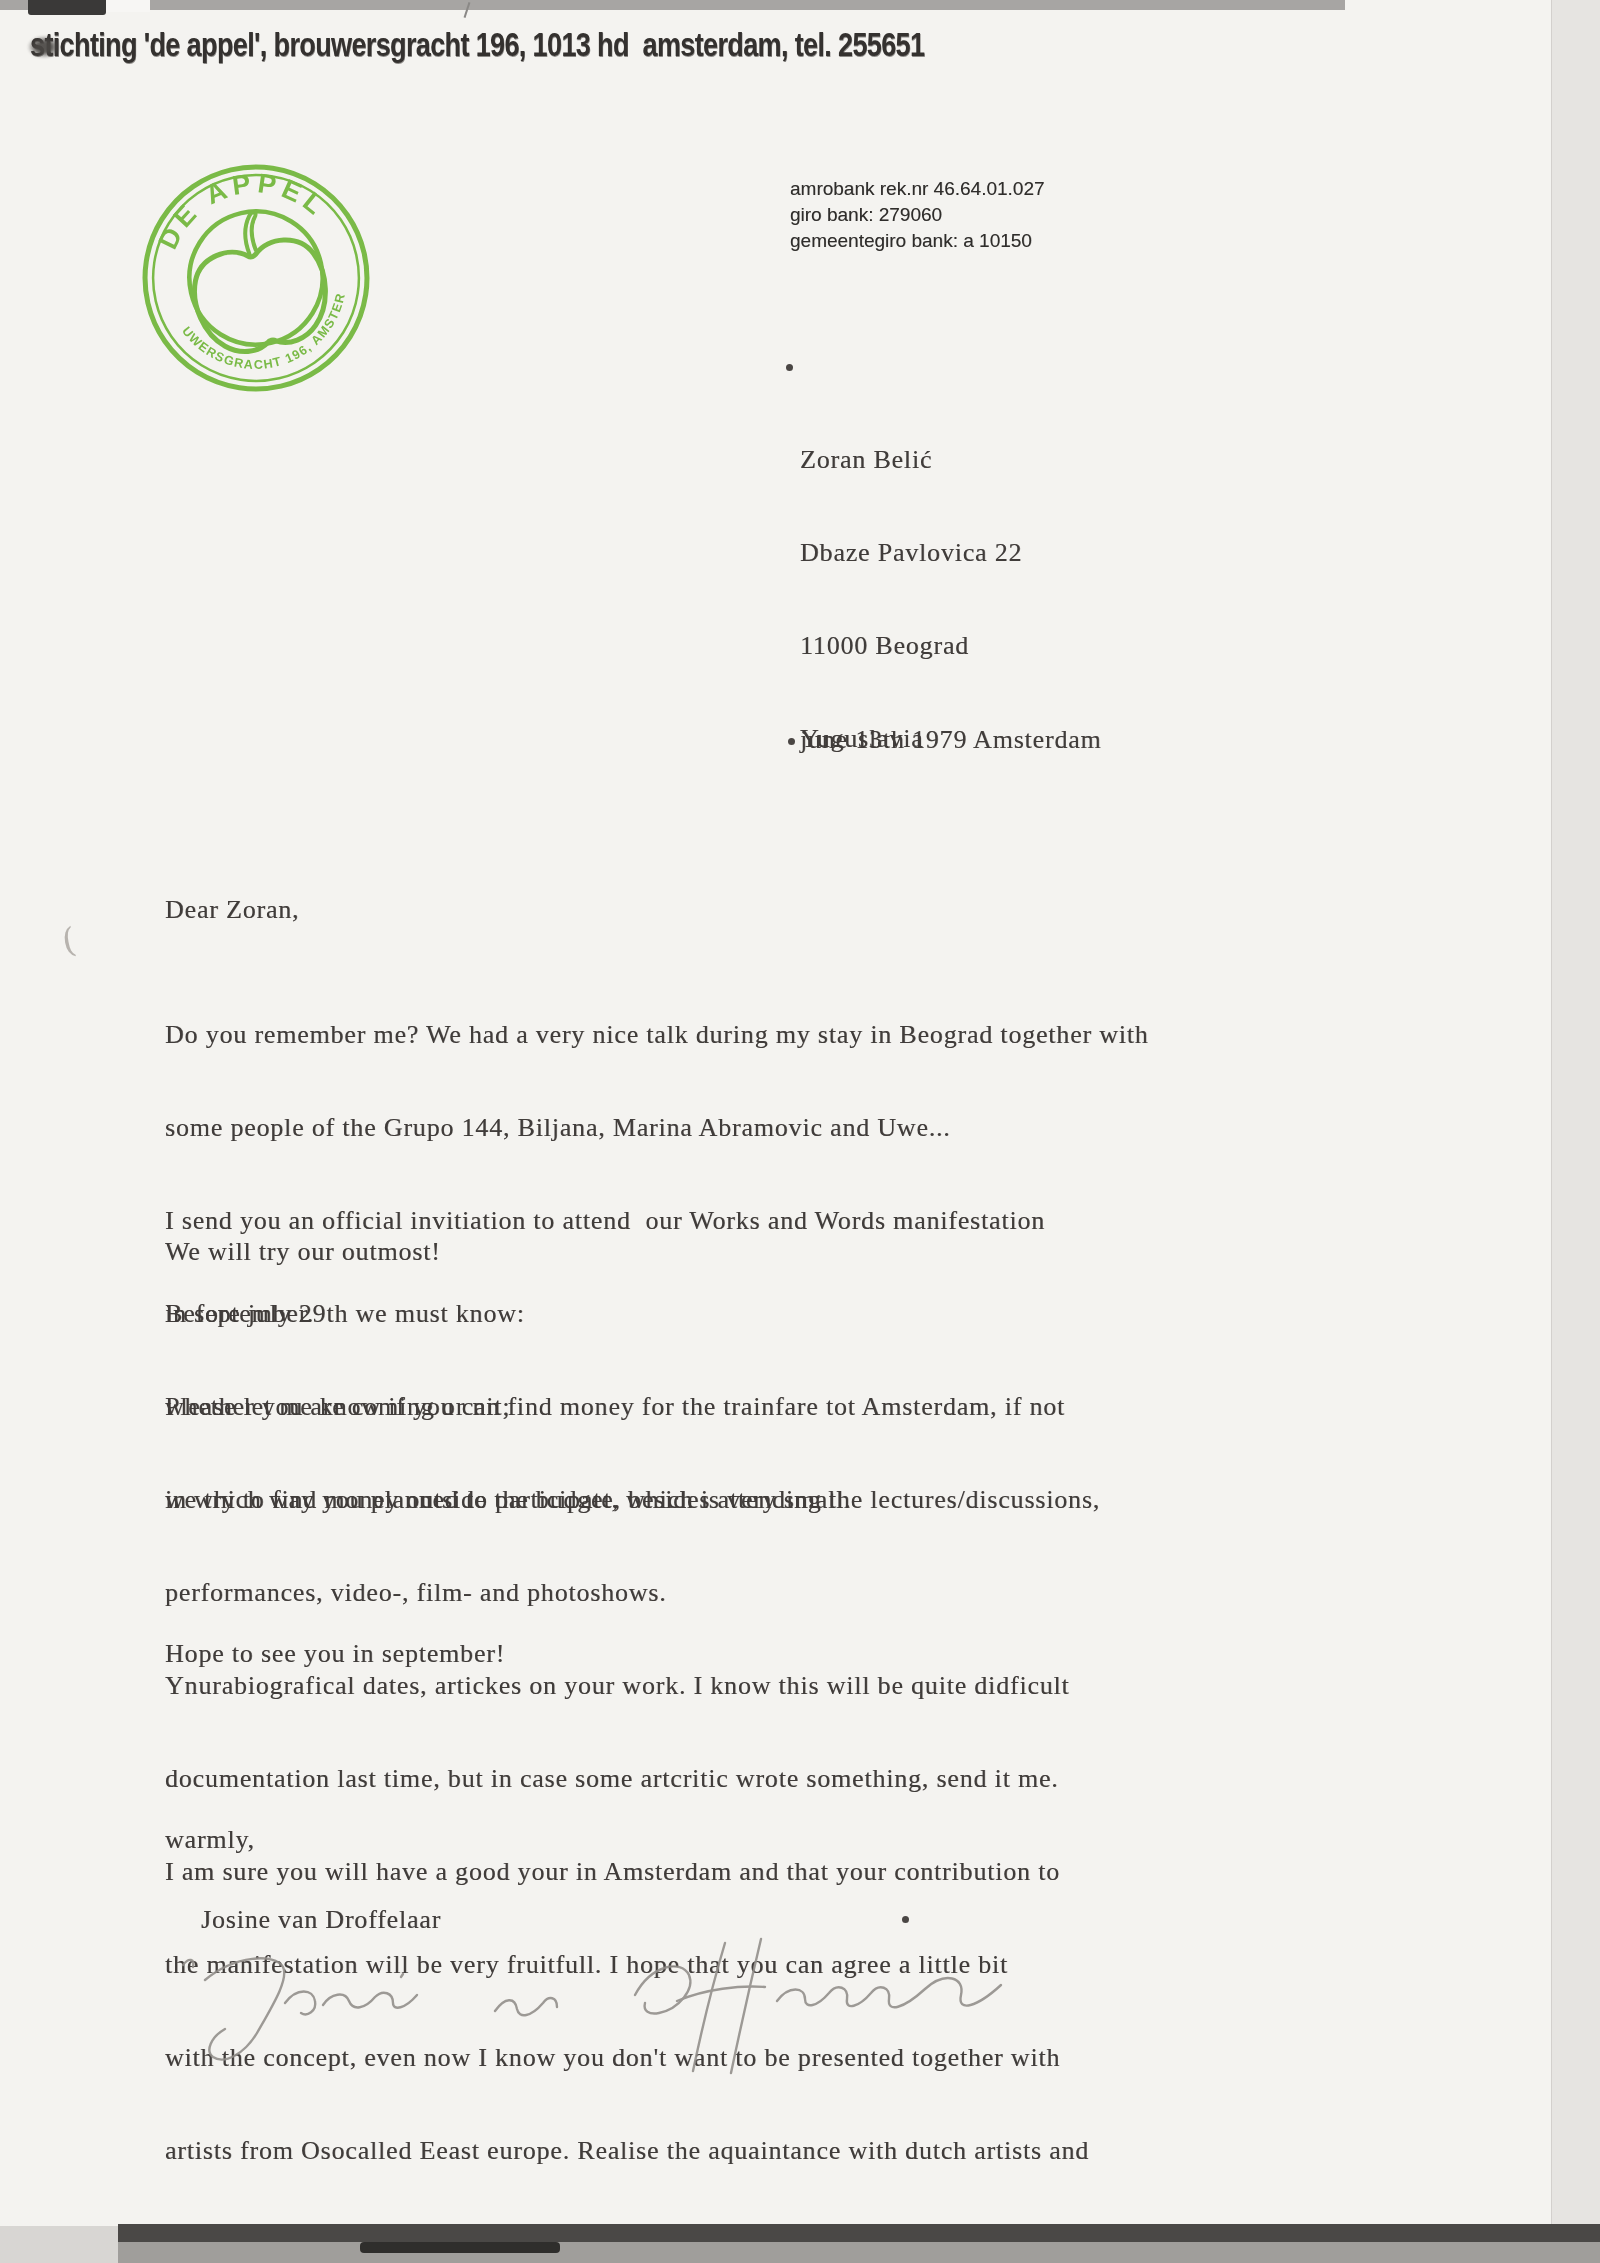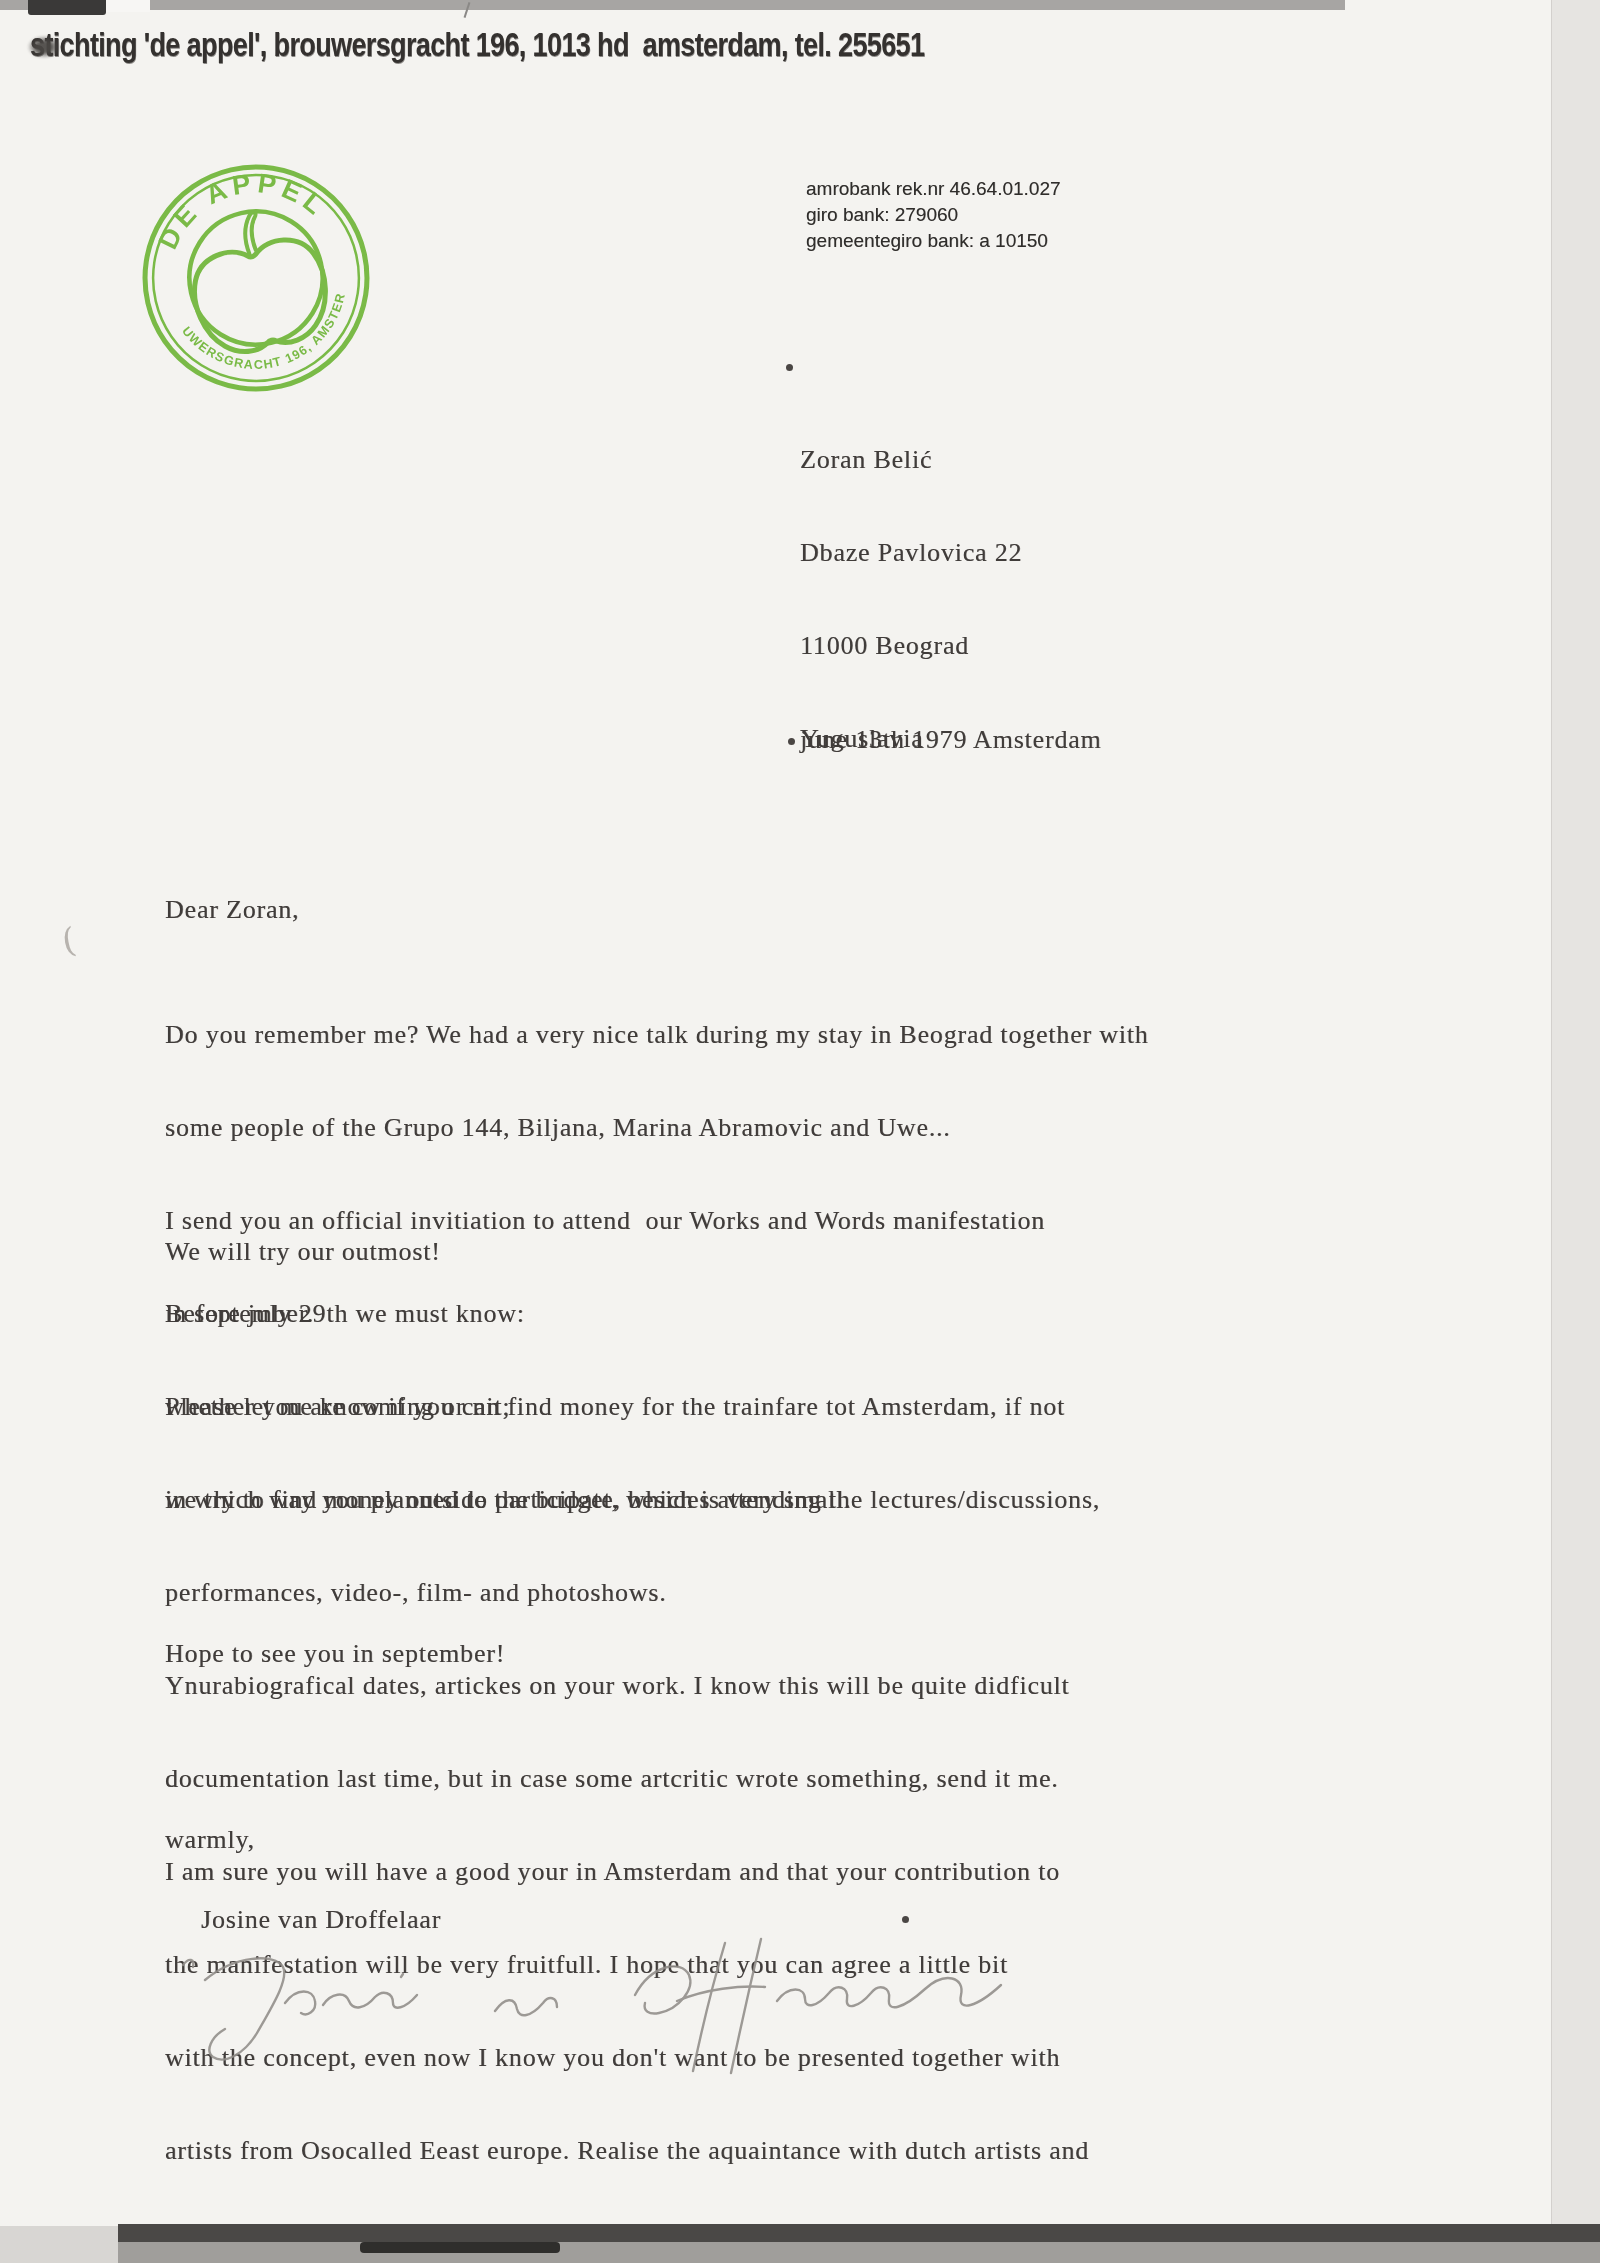--- a/index.html
+++ b/index.html
@@ -25,21 +25,21 @@
   .typed-dot{width:7px;height:7px;border-radius:50%;background:#4a4644;}
   
   .letterhead{
     left:30px;top:26px;width:1400px;
     font-weight:bold;font-size:33px;letter-spacing:-0.8px;color:#34312f;
     transform:scaleX(.82);transform-origin:left top;white-space:pre;
     text-shadow:0.5px 0.5px 0.7px rgba(52,49,47,.55);
   }
   
   .bank{left:790px;top:176px;font-size:19px;line-height:26px;color:#2f2d2b;
-    text-shadow:0.3px 0.3px 0.4px rgba(47,45,43,.4);margin-left:16px;}
+    text-shadow:0.3px 0.3px 0.4px rgba(47,45,43,.4);}
   
   .mono{font-family:Liberation Serif, serif;
     font-size:26px;line-height:31px;letter-spacing:0.8px;color:#403c3a;
     white-space:pre;text-shadow:0.4px 0.4px 0.6px rgba(64,60,58,.5);}
   .recipient{left:800px;top:382px;}
   .dateline{left:800px;top:724px;}
   .body-col{left:165px;}
   
   .stamp{left:140px;top:162px;width:232px;height:232px;transform:rotate(-13deg);opacity:.95;}
   .stamp text{font-family:"Liberation Sans",sans-serif;font-weight:bold;}

